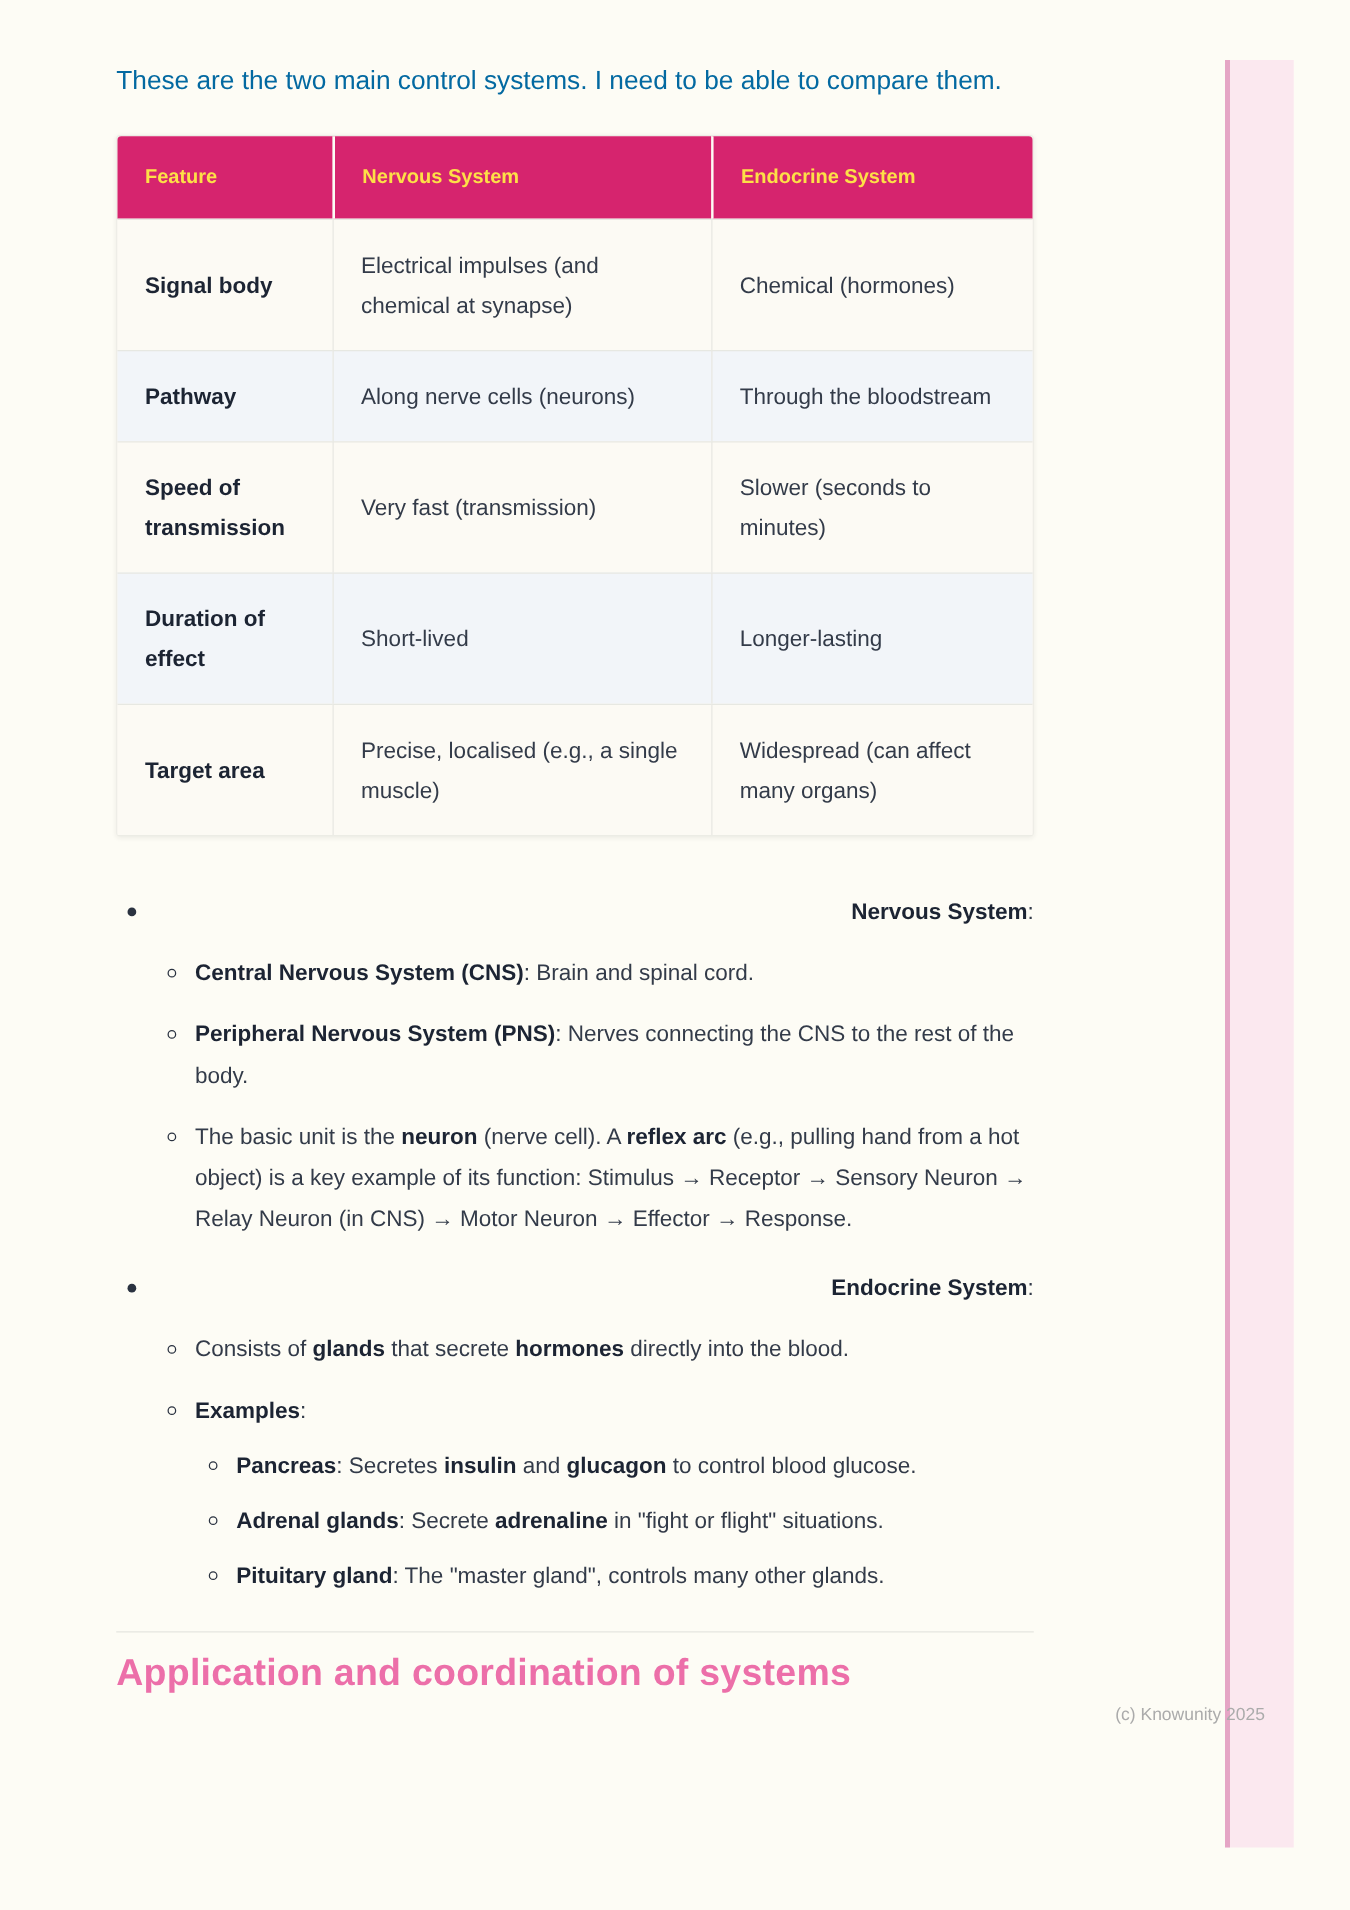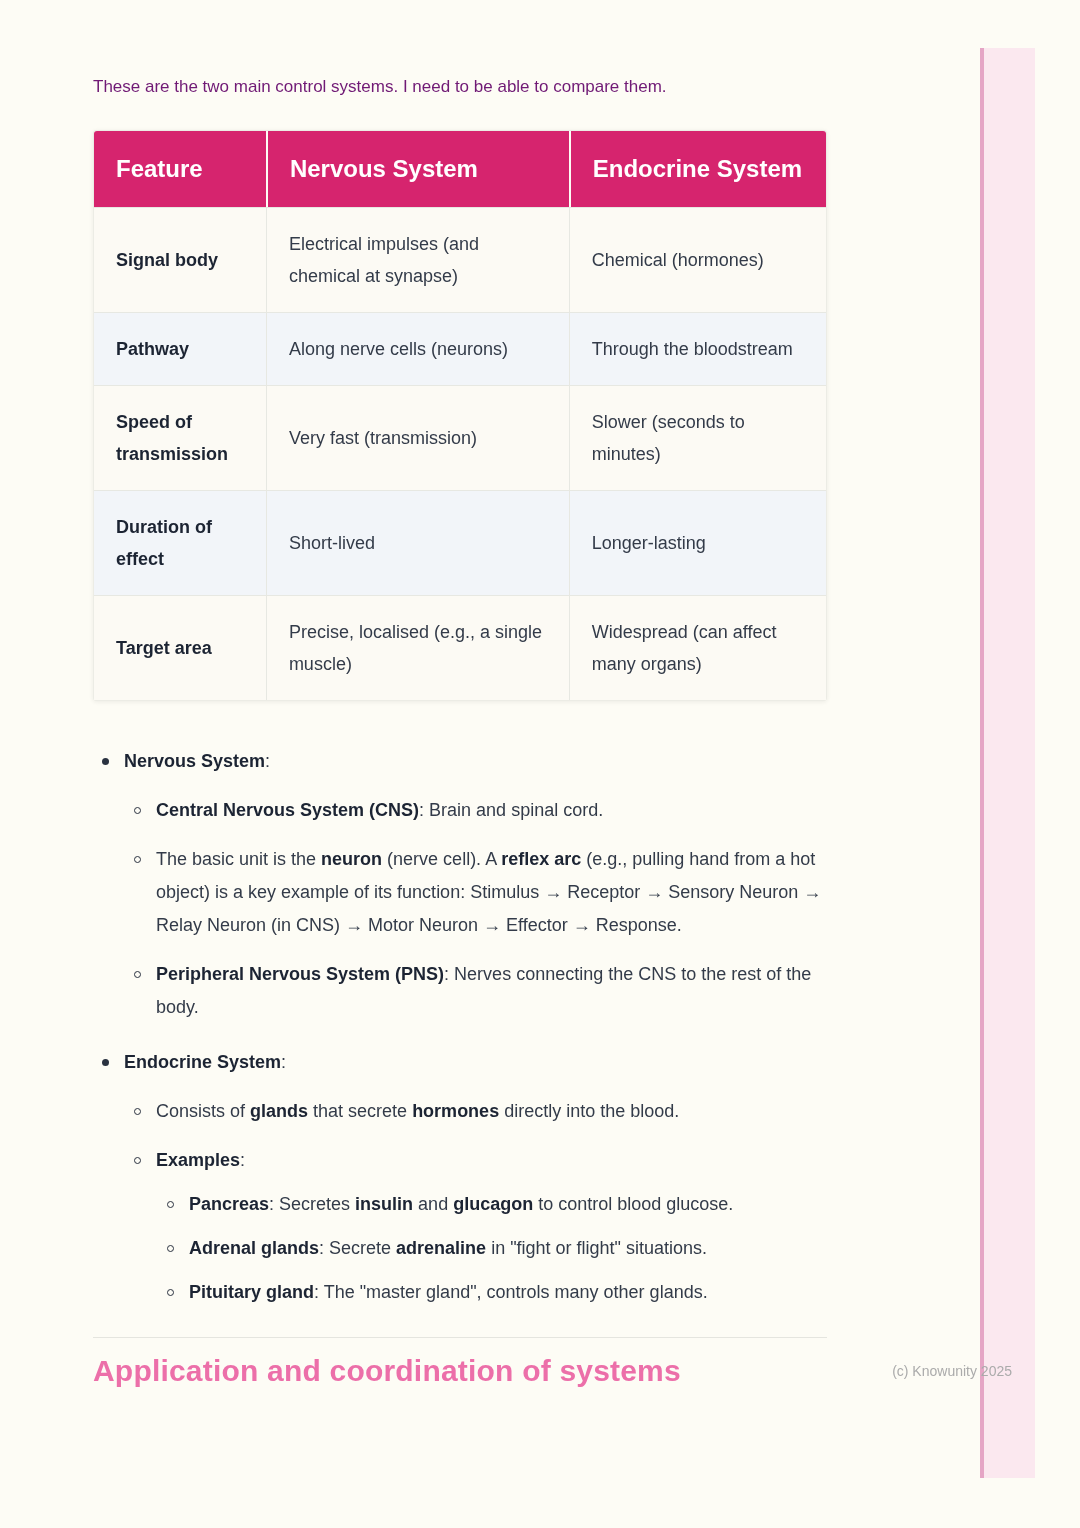--- a/index.html
+++ b/index.html
@@ -33,39 +33,39 @@
     background:var(--stripe_bg);
     border-left:4px solid var(--stripe_border);
   }
   .content{
     position:absolute;
     left:93px;
     top:0;
     width:734px;
   }
   .intro{
-    margin-top:74px;
-    font-size:17px;
+    margin-top:52px;
+    font-size:21px;
     line-height:26px;
-    color:#701a75;
+    color:#0369a1;
   }
   table.compare{
     width:100%;
     margin-top:30px;
     border-collapse:separate;
     border-spacing:0;
     border:1px solid #ECECE5;
     border-radius:3px;
     box-shadow:0 1px 4px rgba(40,40,40,0.08);
     background:var(--row_base);
   }
   table.compare thead th{
     background:var(--accent);
-    color:#ffffff;
-    font-size:24px;
+    color:#fde047;
+    font-size:16px;
     font-weight:bold;
     text-align:left;
     padding:24px 22px;
     vertical-align:middle;
   }
   table.compare thead th + th{ border-left:2px solid var(--page_bg); }
   table.compare thead th:first-child{ border-top-left-radius:3px; }
   table.compare thead th:last-child{ border-top-right-radius:3px; }
   table.compare tbody th,
   table.compare tbody td{
@@ -94,21 +94,21 @@
   .li b{ color:var(--text_bold); }
   .li .marker{
     flex:0 0 22px;
     display:flex;
     justify-content:flex-start;
     margin-top:13px;
   }
   .marker span{ display:block; border-radius:50%; }
   .marker .disc{ width:7px; height:7px; background:#2A3240; }
   .marker .circle{ width:7px; height:7px; border:1.5px solid #2A3240; background:transparent; }
-  .lvl1{ padding-left:9px;  margin:22px 0 6px 0; }
+  .lvl1{ padding-left:9px;  margin:22px 0 6px 0;text-align:right; }
   .lvl1:first-child{ margin-top:0; }
   .lvl2{ padding-left:41px; margin:16px 0 11px 0; }
   .lvl3{ padding-left:74px; margin:0 0 11px 0; }
   .li-text{ flex:1 1 auto; }
 
   .divider{
     margin-top:28px;
     border:none;
     border-top:1px solid #E5E5DF;
     height:0;
@@ -190,28 +190,28 @@
       <div class="li lvl2">
         <span class="marker">
           <span class="circle"></span>
         </span>
         <span class="li-text"><b>Central Nervous System (CNS)</b><span>: Brain and spinal cord.</span></span>
       </div>
       <div class="li lvl2">
         <span class="marker">
           <span class="circle"></span>
         </span>
+        <span class="li-text"><b>Peripheral Nervous System (PNS)</b><span>: Nerves connecting the CNS to the rest of the body.</span></span>
+      </div>
+      <div class="li lvl2">
+        <span class="marker">
+          <span class="circle"></span>
+        </span>
         <span class="li-text"><span>The basic unit is the </span><b>neuron</b><span> (nerve cell). A </span><b>reflex arc</b><span> (e.g., pulling hand from a hot object) is a key example of its function: Stimulus → Receptor → Sensory Neuron → Relay Neuron (in CNS) → Motor Neuron → Effector → Response.</span></span>
       </div>
-      <div class="li lvl2">
-        <span class="marker">
-          <span class="circle"></span>
-        </span>
-        <span class="li-text"><b>Peripheral Nervous System (PNS)</b><span>: Nerves connecting the CNS to the rest of the body.</span></span>
-      </div>
       <div class="li lvl1">
         <span class="marker">
           <span class="disc"></span>
         </span>
         <span class="li-text"><b>Endocrine System</b><span>:</span></span>
       </div>
       <div class="li lvl2">
         <span class="marker">
           <span class="circle"></span>
         </span>

